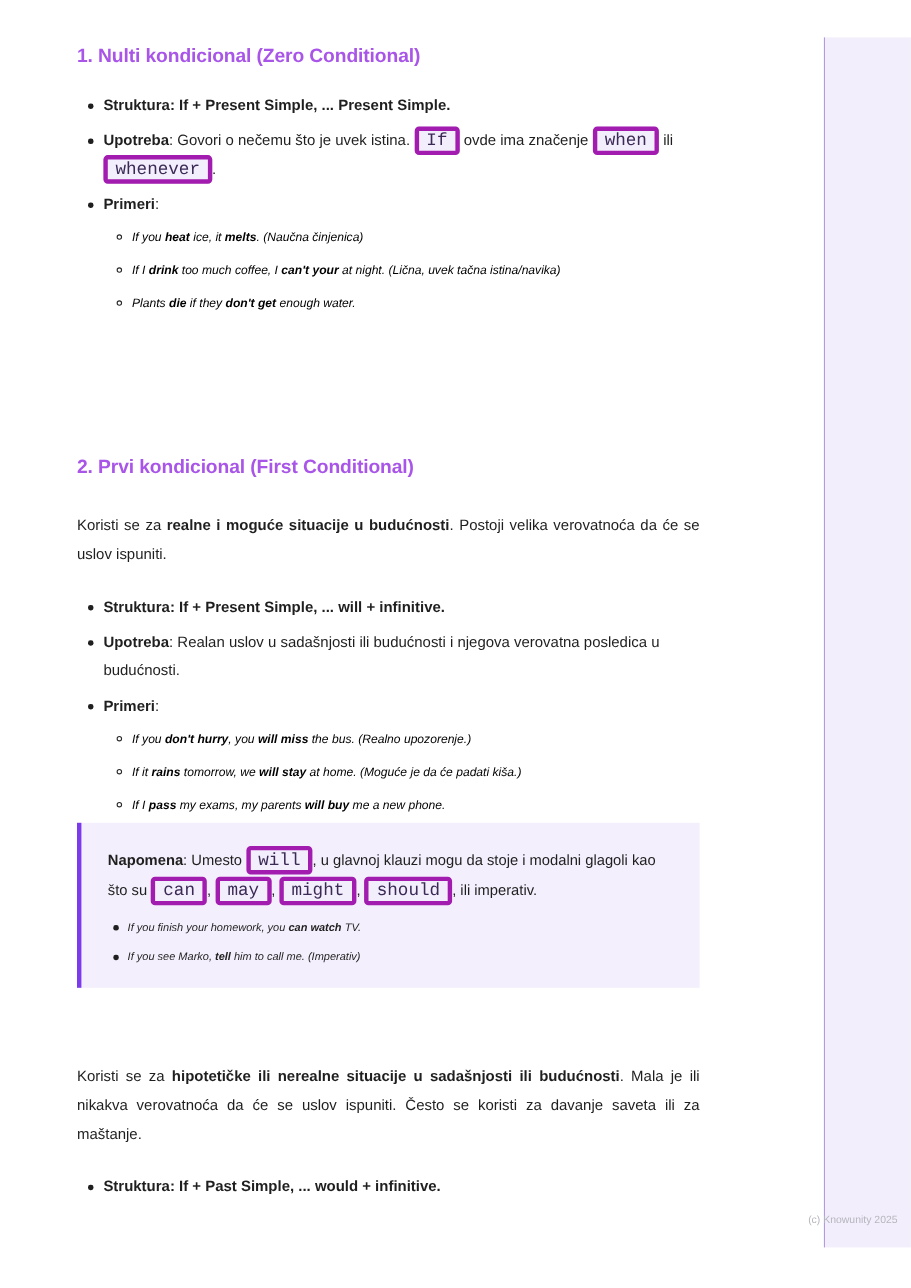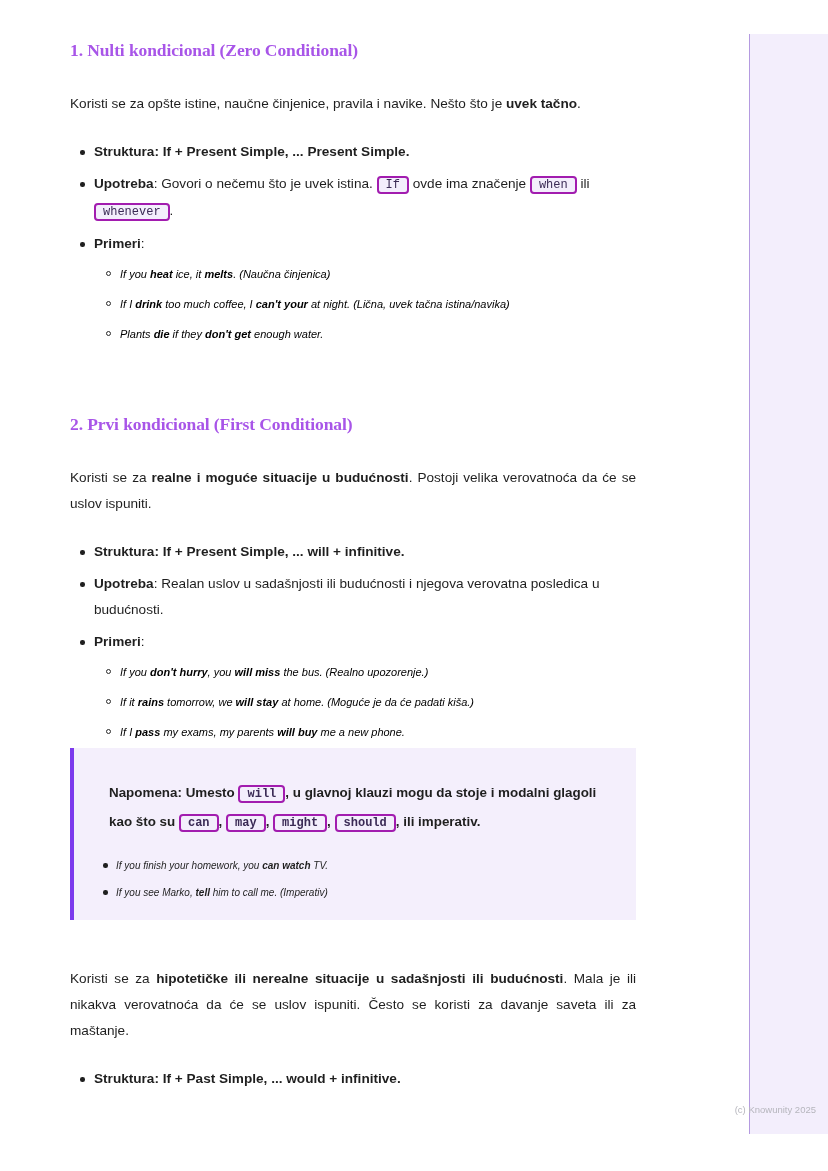--- a/index.html
+++ b/index.html
@@ -26,21 +26,20 @@
     left: 70px;
     top: 0;
     width: 566px;
   }
   h2.section-title {
     color: #a855e8;
     font-size: 17.5px;
     font-weight: bold;
     margin: 0;
     letter-spacing: -0.1px;
-    font-family: Liberation Serif, serif;
   }
   .para {
     font-size: 13.6px;
     line-height: 26px;
     text-align: justify;
     color: #1f1f1f;
     margin: 0;
   }
   .para b { font-weight: bold; }
   ul.bullets {
@@ -85,41 +84,40 @@
     top: 10px;
     width: 5px;
     height: 5px;
     border-radius: 50%;
     border: 1.2px solid #2a2a2a;
     box-sizing: border-box;
     background: transparent;
   }
   code.kw {
     font-family: "Liberation Mono", monospace;
-    font-size: 12px;
+    font-size: 16px;
     background: #f3eefc;
-    border: 2px solid #a21caf;
+    border: 4px solid #a21caf;
     border-radius: 4px;
     padding: 0 7px;
     color: #3a2a55;
     font-style: normal;
     white-space: nowrap;
   }
   .note-box {
     background: #f4effc;
     border-left: 4px solid #7c3aed;
     padding: 16px 20px 14px 20px;
     box-sizing: border-box;
   }
   .note-box .note-text {
     font-size: 13.4px;
     line-height: 28px;
     color: #1f1f1f;
-    margin: 15px;
-    font-weight: bold;
+    margin: 4px;
   }
   .note-box ul.note-list {
     margin: 6px 0 0 0;
     padding: 0 0 0 22px;
     list-style: none;
   }
   .note-box ul.note-list > li {
     position: relative;
     font-size: 10px;
     line-height: 27px;
@@ -169,21 +167,20 @@
 
 <div class="page">
 
   <div class="right-rail"></div>
   <div class="watermark">(c) Knowunity 2025</div>
 
   <div class="content">
 
     <div class="sec1">
       <h2 class="section-title">1. Nulti kondicional (Zero Conditional)</h2>
-      <p class="para"><span>Koristi se za opšte istine, naučne činjenice, pravila i navike. Nešto što je </span><b>uvek tačno</b><span>.</span></p>
       <ul class="bullets">
         <li><b>Struktura</b><b>: If + Present Simple, ... Present Simple.</b></li>
         <li><b>Upotreba</b><span>: Govori o nečemu što je uvek istina. </span><code class="kw">If</code><span> ovde ima značenje </span><code class="kw">when</code><span> ili </span><code class="kw">whenever</code><span>.</span></li>
         <li><b>Primeri</b><span>:</span>
           <ul class="subbullets">
             <li><span>If you </span><b>heat</b><span> ice, it </span><b>melts</b><span>. (Naučna činjenica)</span></li>
             <li><span>If I </span><b>drink</b><span> too much coffee, I </span><b>can't your</b><span> at night. (Lična, uvek tačna istina/navika)</span></li>
             <li><span>Plants </span><b>die</b><span> if they </span><b>don't get</b><span> enough water.</span></li>
           </ul>
         </li>

